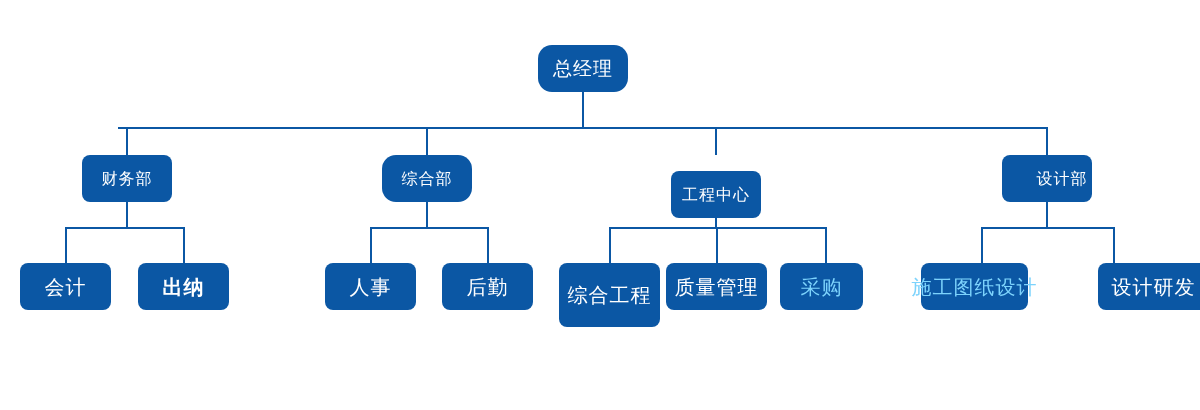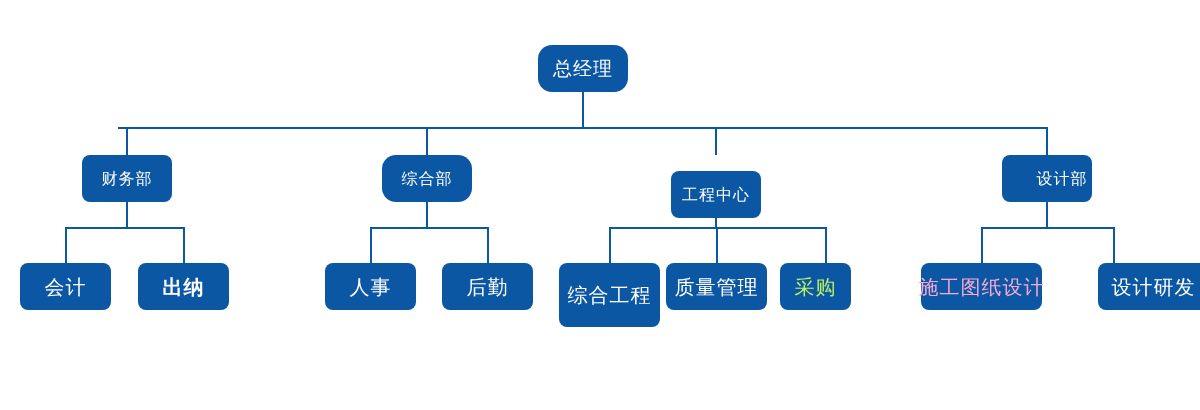--- a/index.html
+++ b/index.html
@@ -98,23 +98,23 @@
       </div>
       <div class="node level-3" style="left: 442px; top: 263px; width: 91px; height: 47px; background: rgb(11, 87, 164); color: rgb(255, 255, 255);">
         <span>后勤</span>
       </div>
       <div class="node level-3" style="left: 559px; top: 263px; width: 101px; height: 64px; background: rgb(11, 87, 164); color: rgb(255, 255, 255);">
         <span>综合工程</span>
       </div>
       <div class="node level-3" style="left: 666px; top: 263px; width: 101px; height: 47px; background: rgb(11, 87, 164); color: rgb(255, 255, 255);">
         <span>质量管理</span>
       </div>
-      <div class="node level-3" style="left: 780px; top: 263px; width: 71px; height: 47px; background: rgb(11, 87, 164); color: #bef264;">
+      <div class="node level-3" style="left: 780px; top: 263px; width: 83px; height: 47px; background: rgb(11, 87, 164); color: #7dd3fc;">
         <span>采购</span>
       </div>
-      <div class="node level-3" style="left: 921px; top: 263px; width: 121px; height: 47px; background: rgb(11, 87, 164); color: #f9a8d4;">
+      <div class="node level-3" style="left: 921px; top: 263px; width: 107px; height: 47px; background: rgb(11, 87, 164); color: #7dd3fc;">
         <span>施工图纸设计</span>
       </div>
       <div class="node level-3" style="left: 1058px; top: 263px; width: 111px; height: 47px; background: rgb(11, 87, 164); color: rgb(255, 255, 255); margin-left: 40px;">
         <span>设计研发</span>
       </div>
     </div>
 </div>
 
 </body></html>

